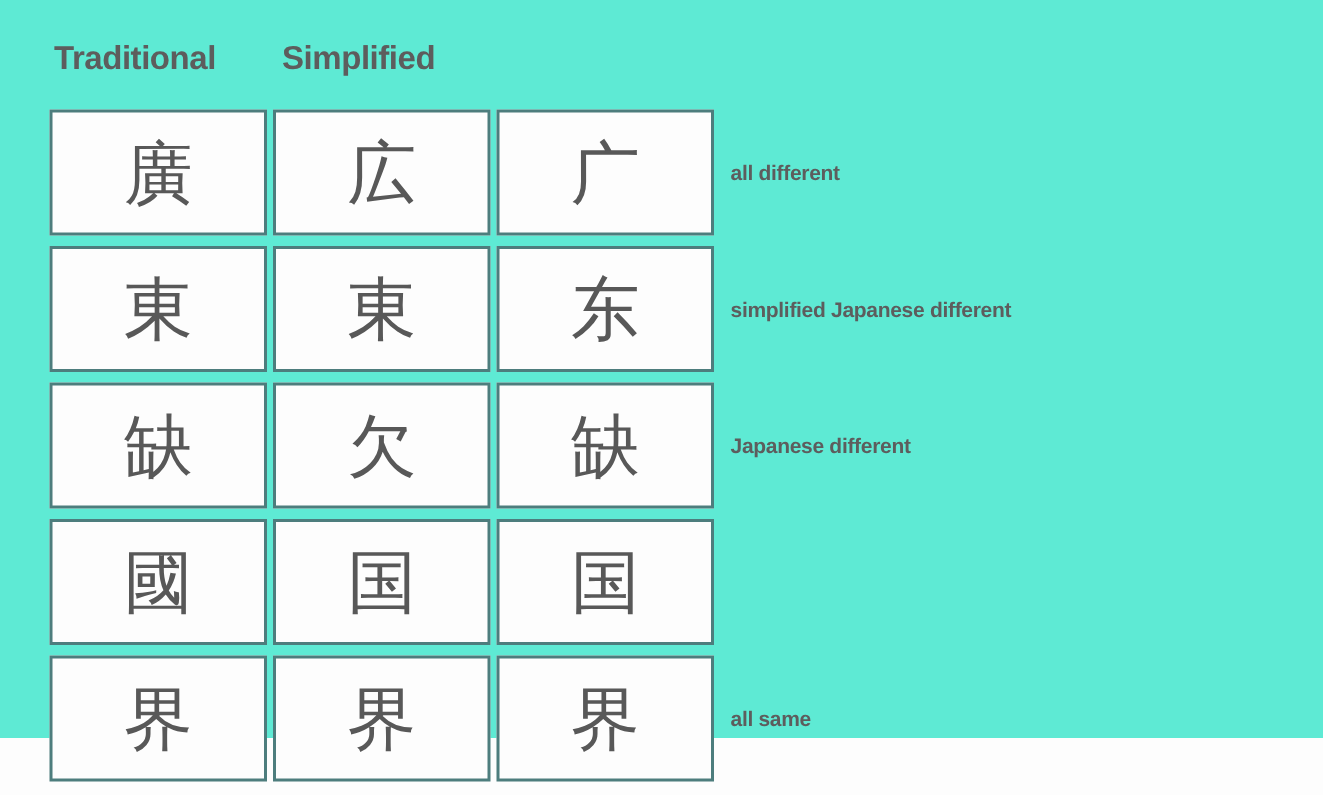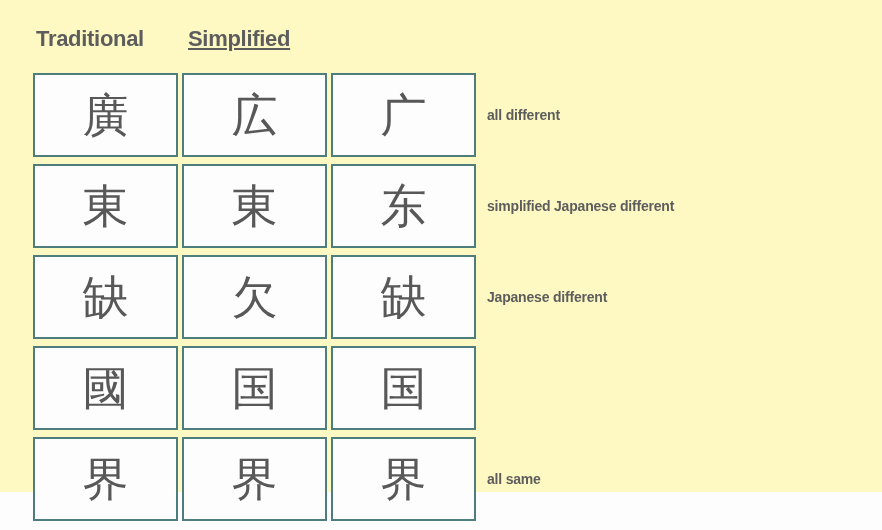--- a/index.html
+++ b/index.html
@@ -10,42 +10,42 @@
     width: 882px;
     height: 530px;
     background: #fdfdfd;
     font-family: "Liberation Sans", sans-serif;
     overflow: hidden;
   }
   #page {
     position: relative;
     width: 882px;
     height: 492px;
-    background: #fef9c3;
+    background: #5eead4;
   }
 
   
   .header-row {
     position: absolute;
     left: 36px;
     top: 24px;
     display: flex;
     align-items: flex-end;
   }
   .col-head {
     font-size: 22px;
     font-weight: bold;
     color: #5d5d5d;
     letter-spacing: -0.3px;
     white-space: nowrap;
     line-height: 30px;
   }
   .col-head.c1 { width: 152px; }
   .col-head.c2 { width: 146px; }
-  .col-head.c3 { width: 152px; text-decoration: underline; }
+  .col-head.c3 { width: 152px; }
 
   
   .grid {
     position: absolute;
     left: 33px;
     top: 71px;
     display: flex;
     flex-direction: column;
   }
   .grid-row {

